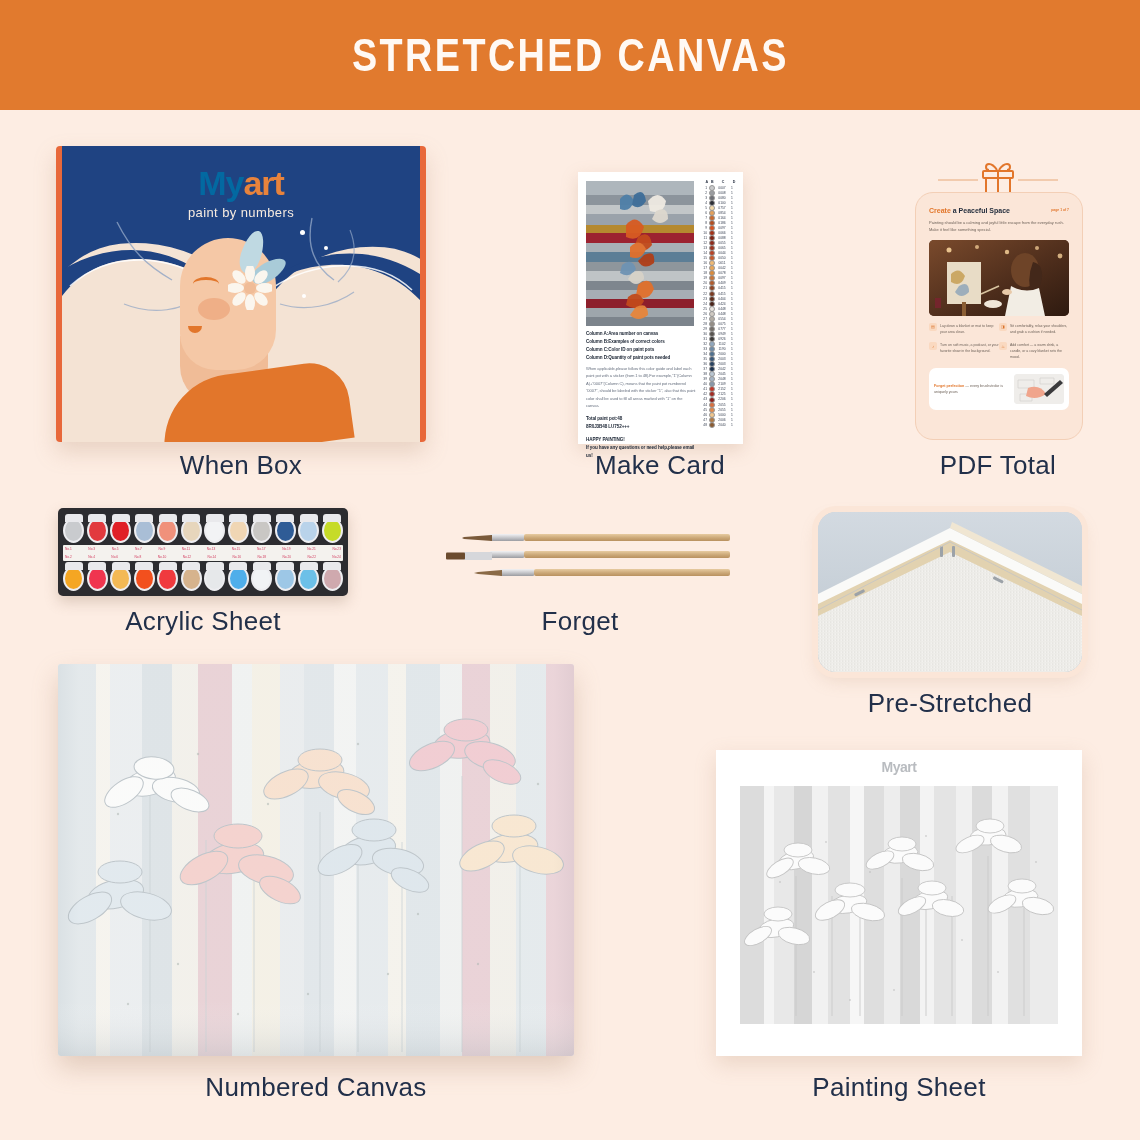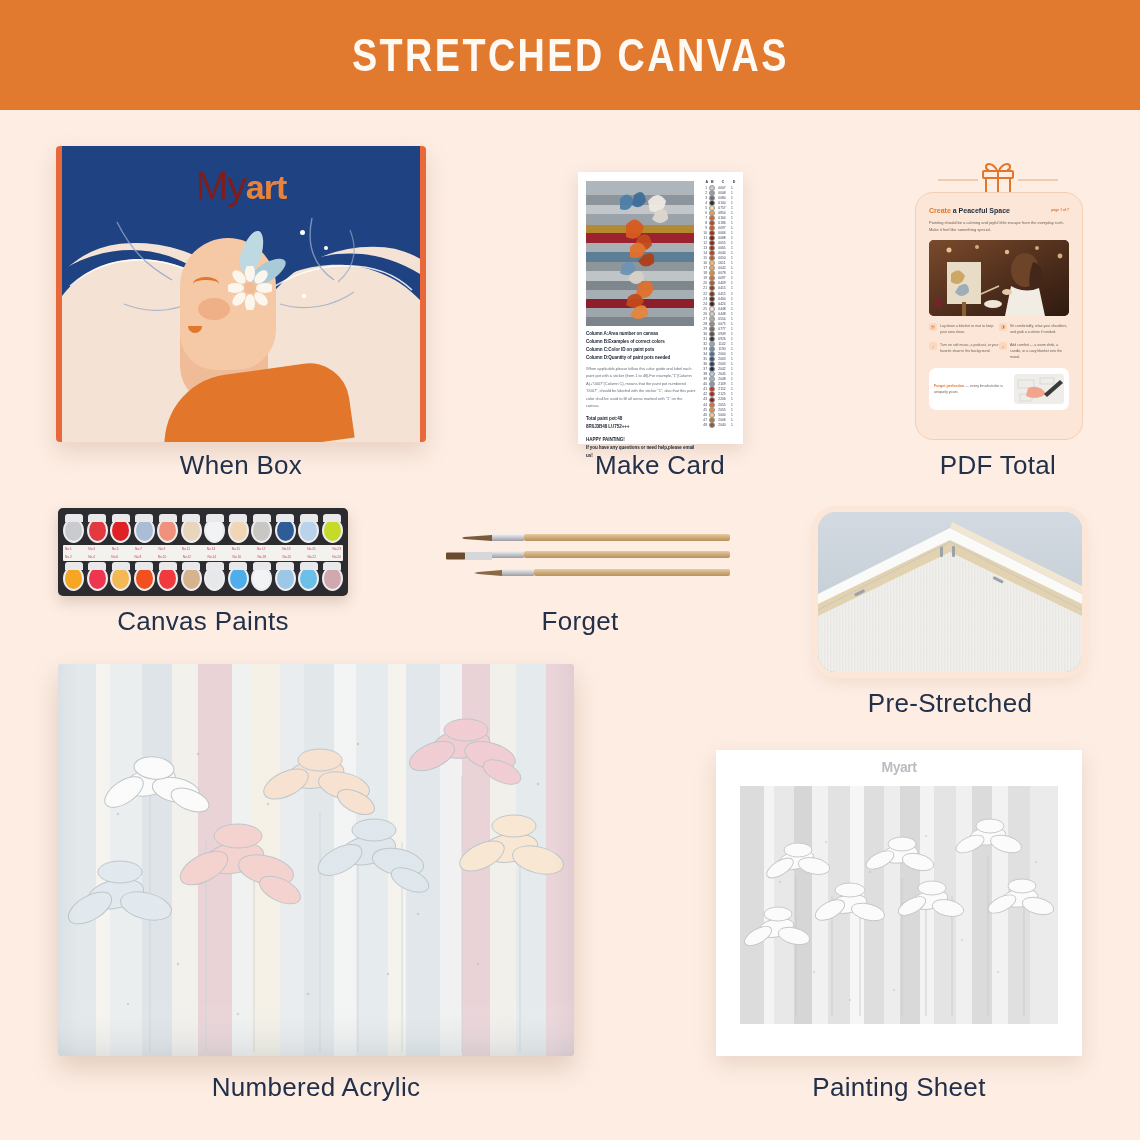--- a/index.html
+++ b/index.html
@@ -32,21 +32,21 @@
     background:#E8683A;}
   .box-inner{position:absolute;left:6px;top:0;width:358px;height:296px;
     background:#F4E3D4;overflow:hidden;}
   .box-sky{position:absolute;left:0;top:0;width:358px;height:200px;background:#1F4382;}
   .box-dune-l{position:absolute;left:-40px;top:96px;width:240px;height:210px;
     background:#F4E3D4;border-radius:50% 60% 0 0 / 70% 60% 0 0;transform:rotate(-6deg);}
   .box-dune-r{position:absolute;right:-60px;top:100px;width:230px;height:210px;
     background:#F4E3D4;border-radius:60% 50% 0 0 / 60% 70% 0 0;transform:rotate(5deg);}
   .box-hair{position:absolute;left:0;top:58px;width:358px;height:150px;}
   .logo-wrap{position:absolute;left:0;top:18px;width:358px;text-align:center;z-index:6;}
-  .logo-my{font-size:39px;font-weight:normal;color:#7f1d1d;letter-spacing:-1px;}
+  .logo-my{font-size:34px;font-weight:bold;color:#0369a1;letter-spacing:-1px;}
   .logo-art{font-size:34px;font-weight:bold;color:#E8833C;letter-spacing:-1px;}
   .logo-sub{font-size:13px;color:#F6EBE0;margin-top:2px;letter-spacing:.4px;}
   .box-face{position:absolute;left:118px;top:92px;width:96px;height:132px;
     background:#F5C8A6;border-radius:48px 48px 40px 36px;z-index:4;}
   .box-chin{position:absolute;left:118px;top:190px;width:88px;height:70px;
     background:#F0BC97;border-radius:0 0 40px 40px;z-index:3;}
   .box-shoulder{position:absolute;left:98px;top:225px;width:190px;height:80px;
     background:#E2762B;border-radius:70px 40px 0 0;transform:rotate(-8deg);z-index:5;}
   .box-cheek{position:absolute;left:136px;top:152px;width:32px;height:22px;
     background:#EFAF87;border-radius:50%;z-index:5;}
@@ -157,20 +157,21 @@
       <path d="M350,86 C312,50 250,58 210,84" stroke="#FFFFFF" stroke-width="1.6" fill="none" opacity=".85"></path>
       <path d="M55,18 C70,48 86,62 110,76" stroke="#8FA4C4" stroke-width="1.4" fill="none" opacity=".8"></path>
       <path d="M250,14 C244,42 252,62 272,76" stroke="#8FA4C4" stroke-width="1.4" fill="none" opacity=".8"></path>
       <path d="M288,26 C296,46 292,64 276,78" stroke="#8FA4C4" stroke-width="1.2" fill="none" opacity=".7"></path>
       <path d="M218,100 C244,108 272,102 292,88" stroke="#8FA4C4" stroke-width="1.2" fill="none" opacity=".7"></path>
       <path d="M62,100 C92,112 120,106 140,92" stroke="#8FA4C4" stroke-width="1.2" fill="none" opacity=".7"></path>
     </svg>
 
     <div class="logo-wrap">
       <span class="logo-my">My</span><span class="logo-art">art</span>
+      <div class="logo-sub">paint by numbers</div>
     </div>
 
     <div class="box-chin"></div>
     <div class="box-face"></div>
     <div class="box-cheek"></div>
     <div class="box-brow"></div>
     <div class="box-lip"></div>
     <div class="box-shoulder"></div>
     <div class="box-leaf1"></div>
     <div class="box-leaf2"></div>
@@ -756,21 +757,21 @@
       <div class="pot">
         <span class="pot-body" style="background:#6CC0E8"></span>
         <span class="pot-lid"></span>
       </div>
       <div class="pot">
         <span class="pot-body" style="background:#CFA9AE"></span>
         <span class="pot-lid"></span>
       </div>
     </div>
 </div>
-<div class="caption" style="left:58px;top:606px;width:290px;">Canvas Paints</div>
+<div class="caption" style="left:58px;top:606px;width:290px;">Acrylic Sheet</div>
 
 <div class="item" id="brushes">
   <div class="brush" style="left:32px;top:6px;width:268px;">
     <div class="b-handle" style="width:206px;"></div>
     <div class="b-ferrule" style="left:28px;"></div>
     <svg class="b-tip" style="left:0;" width="30" height="6" viewBox="0 0 30 6">
       <path d="M30,0 L30,6 L2,4 L0,3 L2,2 Z" fill="#7A5A3A"></path>
     </svg>
   </div>
   <div class="brush" style="left:16px;top:23px;width:284px;">
@@ -927,21 +928,21 @@
         <circle cx="250" cy="330" r="1.2"></circle>
       <circle cx="480" cy="120" r="1.2"></circle>
         <circle cx="180" cy="350" r="1.2"></circle>
       <circle cx="330" cy="310" r="1.2"></circle>
         <circle cx="70" cy="340" r="1.2"></circle>
     </g>
     <rect width="516" height="392" fill="url(#cedge)" opacity=".22"></rect>
     <rect y="336" width="516" height="56" fill="url(#cbot)" opacity=".5"></rect>
   </svg>
 </div>
-<div class="caption" style="left:58px;top:1072px;width:516px;">Numbered Acrylic</div>
+<div class="caption" style="left:58px;top:1072px;width:516px;">Numbered Canvas</div>
 
 <div class="item" id="refsheet">
   <div class="rs-logo">Myart</div>
   <svg class="rs-img" viewBox="0 0 318 238">
     <rect width="318" height="238" fill="#EFEFEF"></rect>
     <g>
       <rect x="0" width="24" height="238" fill="#DCDCDC"></rect>
       <rect x="24" width="10" height="238" fill="#F4F4F4"></rect>
       <rect x="34" width="20" height="238" fill="#E8E8E8"></rect>
       <rect x="54" width="18" height="238" fill="#D6D6D6"></rect>

